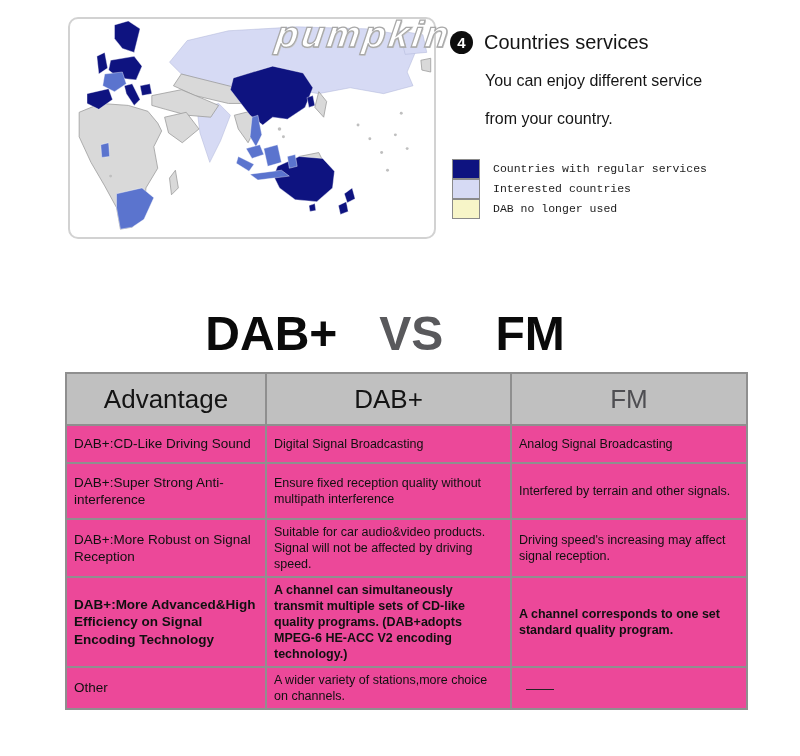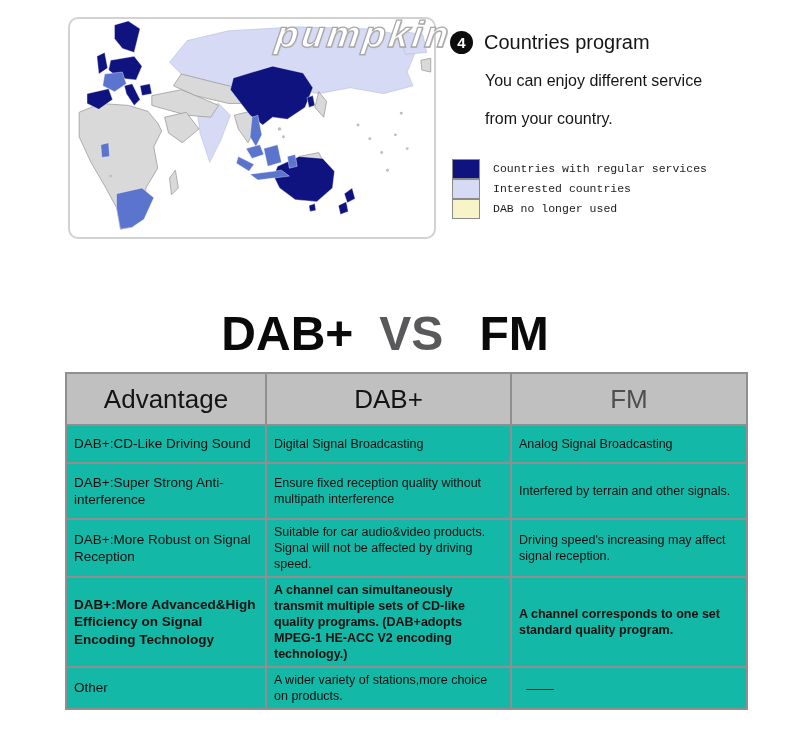--- a/index.html
+++ b/index.html
@@ -49,27 +49,27 @@
     margin-left:13px; font-family:"Liberation Mono", monospace;
     font-size:11.5px; color:#1c1c1c; white-space:nowrap;
   }
 
   
   .vs-title {
     position:absolute; left:60px; top:306px; width:650px;
     text-align:center; font-size:48px; font-weight:bold; white-space:nowrap;
   }
   .vs-title .t-left  { color:#0a0a0a; }
-  .vs-title .t-mid   { color:#59595c; margin:0 26px; }
+  .vs-title .t-mid   { color:#59595c; margin:0 42px; }
   .vs-title .t-right { color:#0a0a0a; margin-left:10px; }
 
   
   .cmp-table {
     position:absolute; left:65px; top:372px; width:681px;
-    border-collapse:collapse; table-layout:fixed; background:#14b8a6;
+    border-collapse:collapse; table-layout:fixed; background:#ec4899;
   }
   .cmp-table col.c1 { width:200px; }
   .cmp-table col.c2 { width:245px; }
   .cmp-table col.c3 { width:236px; }
   .cmp-table th, .cmp-table td { border:2px solid #8f8f8f; vertical-align:middle; }
   .cmp-table thead tr { height:52px; }
   .cmp-table th { background:#c0c0c0; font-weight:400; font-size:26px; color:#141414; }
   .cmp-table th.fm-head { color:#4e4e52; }
   .cmp-table td { padding:4px 7px; font-size:12.5px; line-height:1.28; color:#101010; }
   .cmp-table td.adv { font-size:13.5px; }
@@ -137,21 +137,21 @@
         <circle class="dot" cx="216" cy="120" r="1.5"></circle>
         <circle class="dot" cx="40" cy="160" r="1.5"></circle>
       </g>
     </svg>
   </div>
 
   <div class="watermark">pumpkin</div>
 
   <div class="section-head">
     <div class="badge">4</div>
-    <div class="section-title">Countries program</div>
+    <div class="section-title">Countries services</div>
   </div>
   <div class="section-line line-1">You can enjoy different service</div>
   <div class="section-line line-2">from your country.</div>
 
   <div class="legend">
     <div class="legend-row">
       <span class="legend-swatch" style="background-color: rgb(14, 19, 128);"></span>
       <span class="legend-label">Countries with regular services</span>
     </div>
     <div class="legend-row">
@@ -192,24 +192,24 @@
         <td>Ensure fixed reception quality without multipath interference</td>
         <td>Interfered by terrain and other signals.</td>
       </tr>
       <tr>
         <td class="adv">DAB+:More Robust on Signal Reception</td>
         <td>Suitable for car audio&amp;video products. Signal will not be affected by driving speed.</td>
         <td>Driving speed's increasing may affect signal reception.</td>
       </tr>
       <tr>
         <td class="adv">DAB+:More Advanced&amp;High Efficiency on Signal Encoding Technology</td>
-        <td>A channel can simultaneously transmit multiple sets of CD-like quality programs. (DAB+adopts MPEG-1 HE-ACC V2 encoding technology.)</td>
+        <td>A channel can simultaneously transmit multiple sets of CD-like quality programs. (DAB+adopts MPEG-6 HE-ACC V2 encoding technology.)</td>
         <td>A channel corresponds to one set standard quality program.</td>
       </tr>
       <tr>
         <td class="adv">Other</td>
-        <td>A wider variety of stations,more choice on products.</td>
+        <td>A wider variety of stations,more choice on channels.</td>
         <td class="dash">——</td>
       </tr>
     </tbody>
   </table>
 
 </div>
 
 </body></html>

